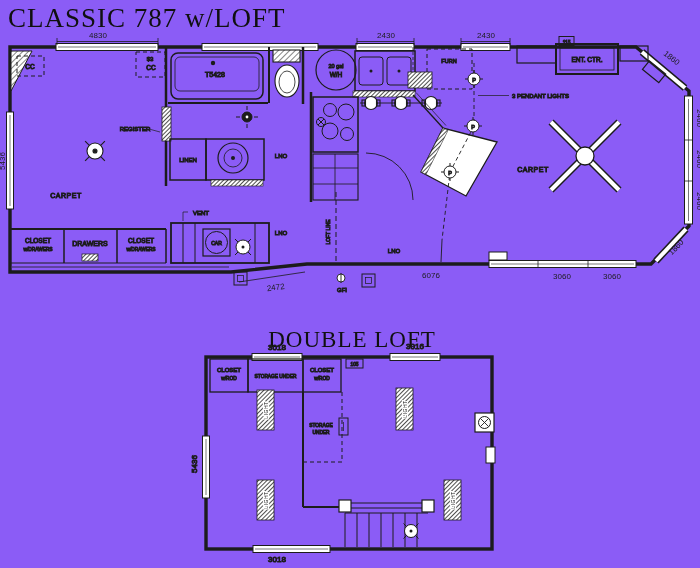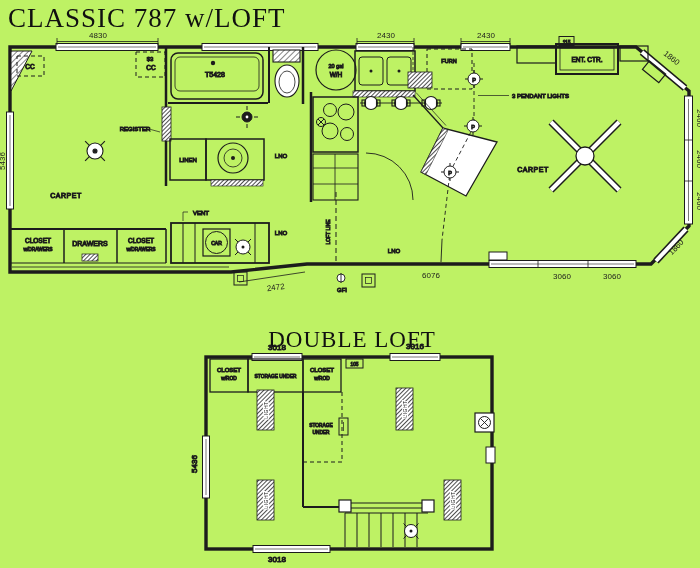--- a/index.html
+++ b/index.html
@@ -1,16 +1,16 @@
 <!DOCTYPE html>
 <html><head>
 <meta charset="utf-8">
 <style>
   html,body{margin:0;padding:0;background:#fff;}
-  .canvas{position:relative;width:700px;height:568px;background:#bef264;overflow:hidden;}
+  .canvas{position:relative;width:700px;height:568px;background:#8b5cf6;overflow:hidden;}
   svg{display:block;}
   svg text{font-family:"Liberation Sans",sans-serif;fill:#1c1c1c;}
   .serif{font-family:"Liberation Serif",serif;fill:#101010;letter-spacing:1px;}
   .mid{text-anchor:middle;}
   .dim{font-size:8px;}
   .lbl{font-size:6.5px;}
   .knock{fill:#111;stroke:#fff;stroke-width:2.2px;paint-order:stroke;letter-spacing:.5px;}
 </style>
 </head>
 <body>

